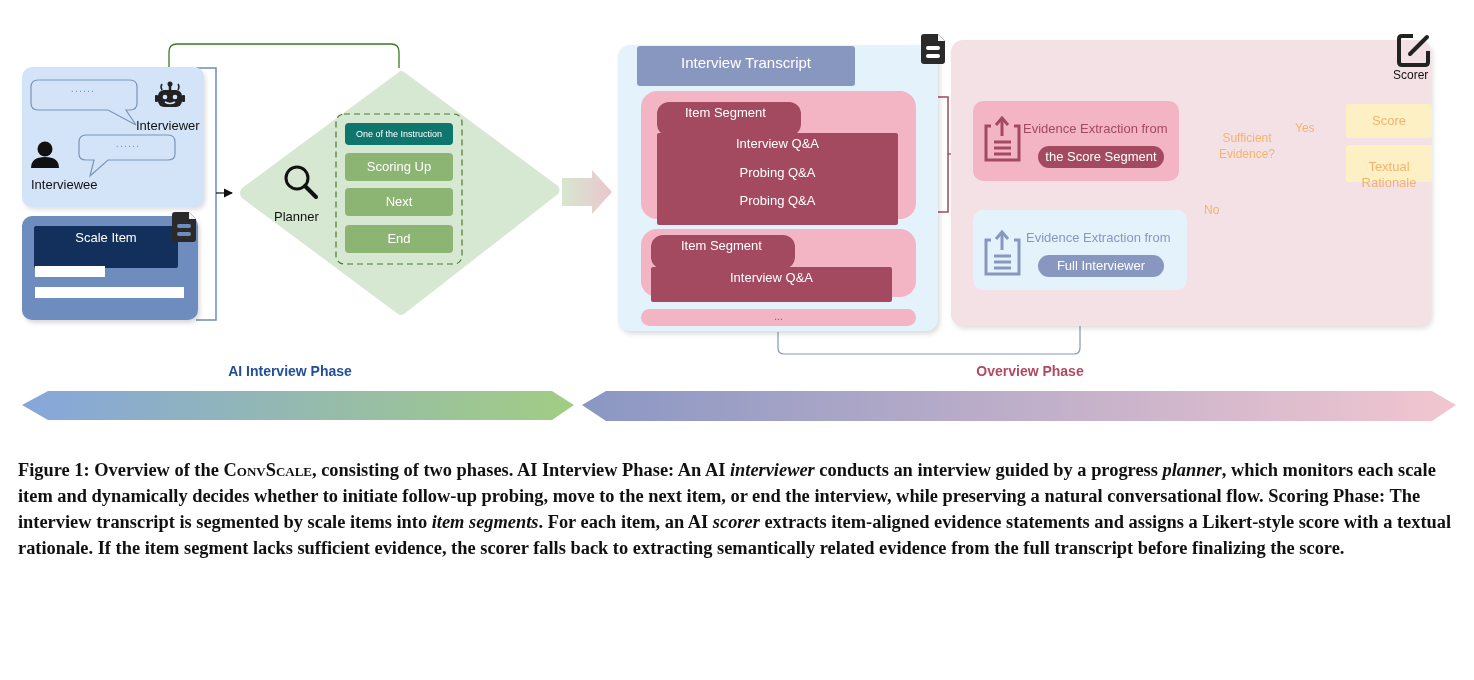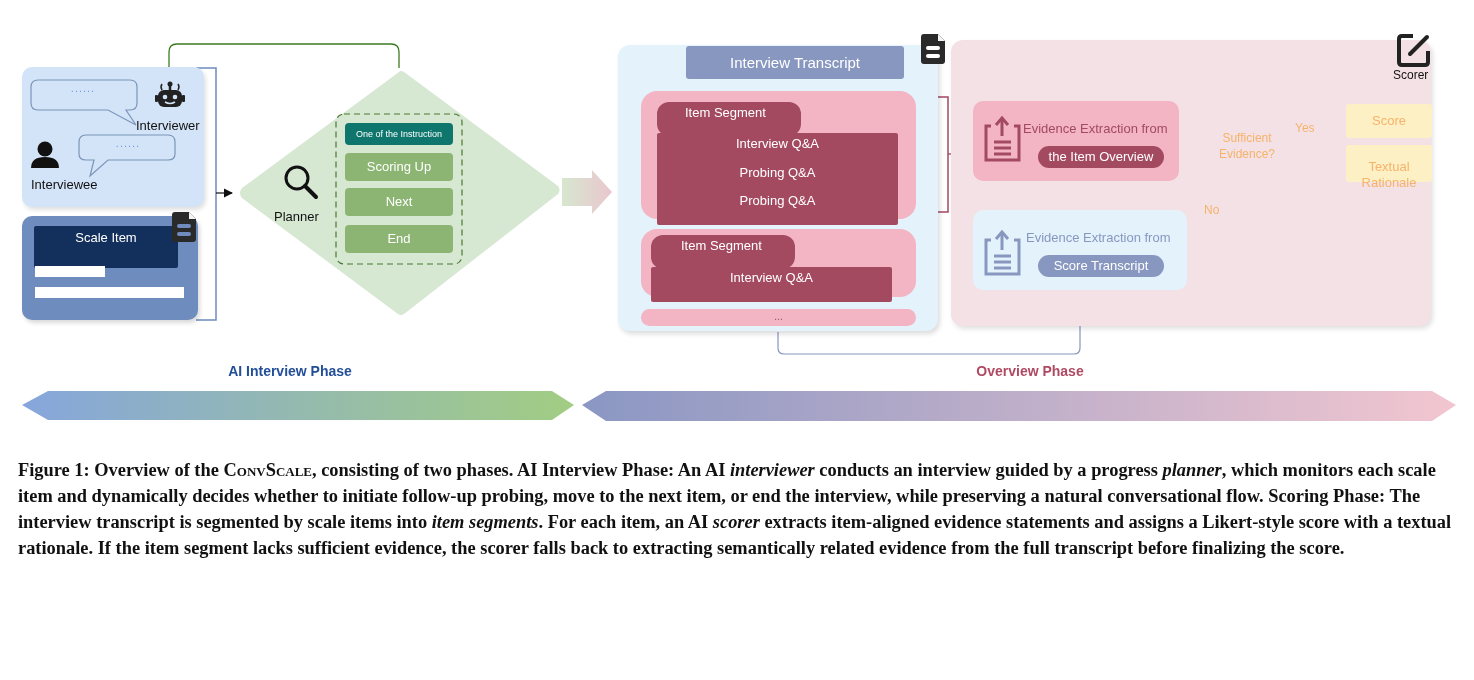--- a/index.html
+++ b/index.html
@@ -13,21 +13,21 @@
   .scale-title { left: 34px; top: 226px; width: 144px; height: 42px; background: #13305c; color: #ffffff; font-size: 13px; line-height: 24px; text-align: center; border-radius: 2px; }
   .white-bar { background: #ffffff; height: 11px; }
   .label-dark { color: #111; font-size: 13px; }
 
   
   .opt { left: 345px; width: 108px; height: 28px; background: #8cb573; color: #ffffff; font-size: 13px; line-height: 28px; text-align: center; border-radius: 4px; }
   .opt-first { background: #0f766e; height: 22px; line-height: 22px; font-size: 9px; top: 123px; }
 
   
   .transcript { left: 618px; top: 45px; width: 320px; height: 286px; background: #e4f2fb; border-radius: 12px; box-shadow: 2px 3px 5px rgba(0,0,0,0.14); }
-  .transcript-title { left: 686px; top: 46px; width: 218px; height: 33px; background: #8897c0; color: #ffffff; font-size: 15px; line-height: 33px; text-align: center; border-radius: 3px; }
+  .transcript-title { left: 637px; top: 46px; width: 218px; height: 40px; background: #8897c0; color: #ffffff; font-size: 15px; line-height: 33px; text-align: center; border-radius: 3px; }
   .seg-box { background: #f3b4c4; border-radius: 16px; }
   .seg-pill { background: #a34a60; color: #ffffff; font-size: 13px; height: 34px; line-height: 22px; border-radius: 12px; text-align: left; }
   .qa { background: #a34a60; color: #ffffff; font-size: 13px; height: 35px; line-height: 22px; text-align: center; border-radius: 2px; }
 
   
   .scorer { left: 951px; top: 40px; width: 480px; height: 286px; background: #f4e1e5; border-radius: 12px; box-shadow: 2px 3px 5px rgba(0,0,0,0.12); }
   .ev1 { left: 973px; top: 101px; width: 206px; height: 80px; background: #f3b4c4; border-radius: 10px; }
   .ev2 { left: 973px; top: 210px; width: 214px; height: 80px; background: #e4f2fb; border-radius: 10px; }
   .ev-text1 { color: #a34a60; font-size: 13px; }
   .ev-text2 { color: #8897c0; font-size: 13px; }
@@ -192,37 +192,37 @@
 <div class="abs ev1"></div>
 <svg class="abs" style="left:983px;top:116px" width="40" height="50">
   <path d="M8,10 L3,10 L3,44 L36,44 L36,10 L31,10" fill="none" stroke="#a34a60" stroke-width="3"></path>
   <line x1="19" y1="3" x2="19" y2="20" stroke="#a34a60" stroke-width="3"></line>
   <path d="M13,9 L19,2 L25,9" fill="none" stroke="#a34a60" stroke-width="3"></path>
   <line x1="11" y1="26" x2="28" y2="26" stroke="#a34a60" stroke-width="3"></line>
   <line x1="11" y1="32" x2="28" y2="32" stroke="#a34a60" stroke-width="3"></line>
   <line x1="11" y1="38" x2="28" y2="38" stroke="#a34a60" stroke-width="3"></line>
 </svg>
 <div class="abs ev-text1" style="left:1023px;top:121px">Evidence Extraction from</div>
-<div class="abs ev-pill1" style="left:1038px;top:146px;width:126px">the Item Overview</div>
+<div class="abs ev-pill1" style="left:1038px;top:146px;width:126px">the Score Segment</div>
 
 <div class="abs orange" style="left:1200px;top:130px;width:94px;text-align:center;line-height:16px">Sufficient Evidence?</div>
 <div class="abs orange" style="left:1295px;top:121px">Yes</div>
 <div class="abs orange" style="left:1204px;top:203px">No</div>
 
 <div class="abs out-box" style="top:104px;height:34px;line-height:34px">Score</div>
 <div class="abs out-box" style="top:145px;height:37px;line-height:16px;padding-top:14px;box-sizing:border-box;width:86px">Textual Rationale</div>
 
 <div class="abs ev2"></div>
 <svg class="abs" style="left:983px;top:230px" width="40" height="50">
   <path d="M8,10 L3,10 L3,44 L36,44 L36,10 L31,10" fill="none" stroke="#8897c0" stroke-width="3"></path>
   <line x1="19" y1="3" x2="19" y2="20" stroke="#8897c0" stroke-width="3"></line>
   <path d="M13,9 L19,2 L25,9" fill="none" stroke="#8897c0" stroke-width="3"></path>
   <line x1="11" y1="26" x2="28" y2="26" stroke="#8897c0" stroke-width="3"></line>
   <line x1="11" y1="32" x2="28" y2="32" stroke="#8897c0" stroke-width="3"></line>
   <line x1="11" y1="38" x2="28" y2="38" stroke="#8897c0" stroke-width="3"></line>
 </svg>
 <div class="abs ev-text2" style="left:1026px;top:230px">Evidence Extraction from</div>
-<div class="abs ev-pill2" style="left:1038px;top:255px;width:126px">Score Transcript</div>
+<div class="abs ev-pill2" style="left:1038px;top:255px;width:126px">Full Interviewer</div>
 
 <div class="abs phase-ai">AI Interview Phase</div>
 <div class="abs phase-score">Overview Phase</div>
 
 <div class="abs caption"><span>Figure 1:</span><span> Overview of the </span><span class="sc">ConvScale</span><span>, consisting of two phases. AI Interview Phase: An AI </span><i>interviewer</i><span> conducts an interview guided by a progress </span><i>planner</i><span>, which monitors each scale item and dynamically decides whether to initiate follow-up probing, move to the next item, or end the interview, while preserving a natural conversational flow. Scoring Phase: The interview transcript is segmented by scale items into </span><i>item segments</i><span>. For each item, an AI </span><i>scorer</i><span> extracts item-aligned evidence statements and assigns a Likert-style score with a textual rationale. If the item segment lacks sufficient evidence, the scorer falls back to extracting semantically related evidence from the full transcript before finalizing the score.</span></div>
 
 </body></html>

